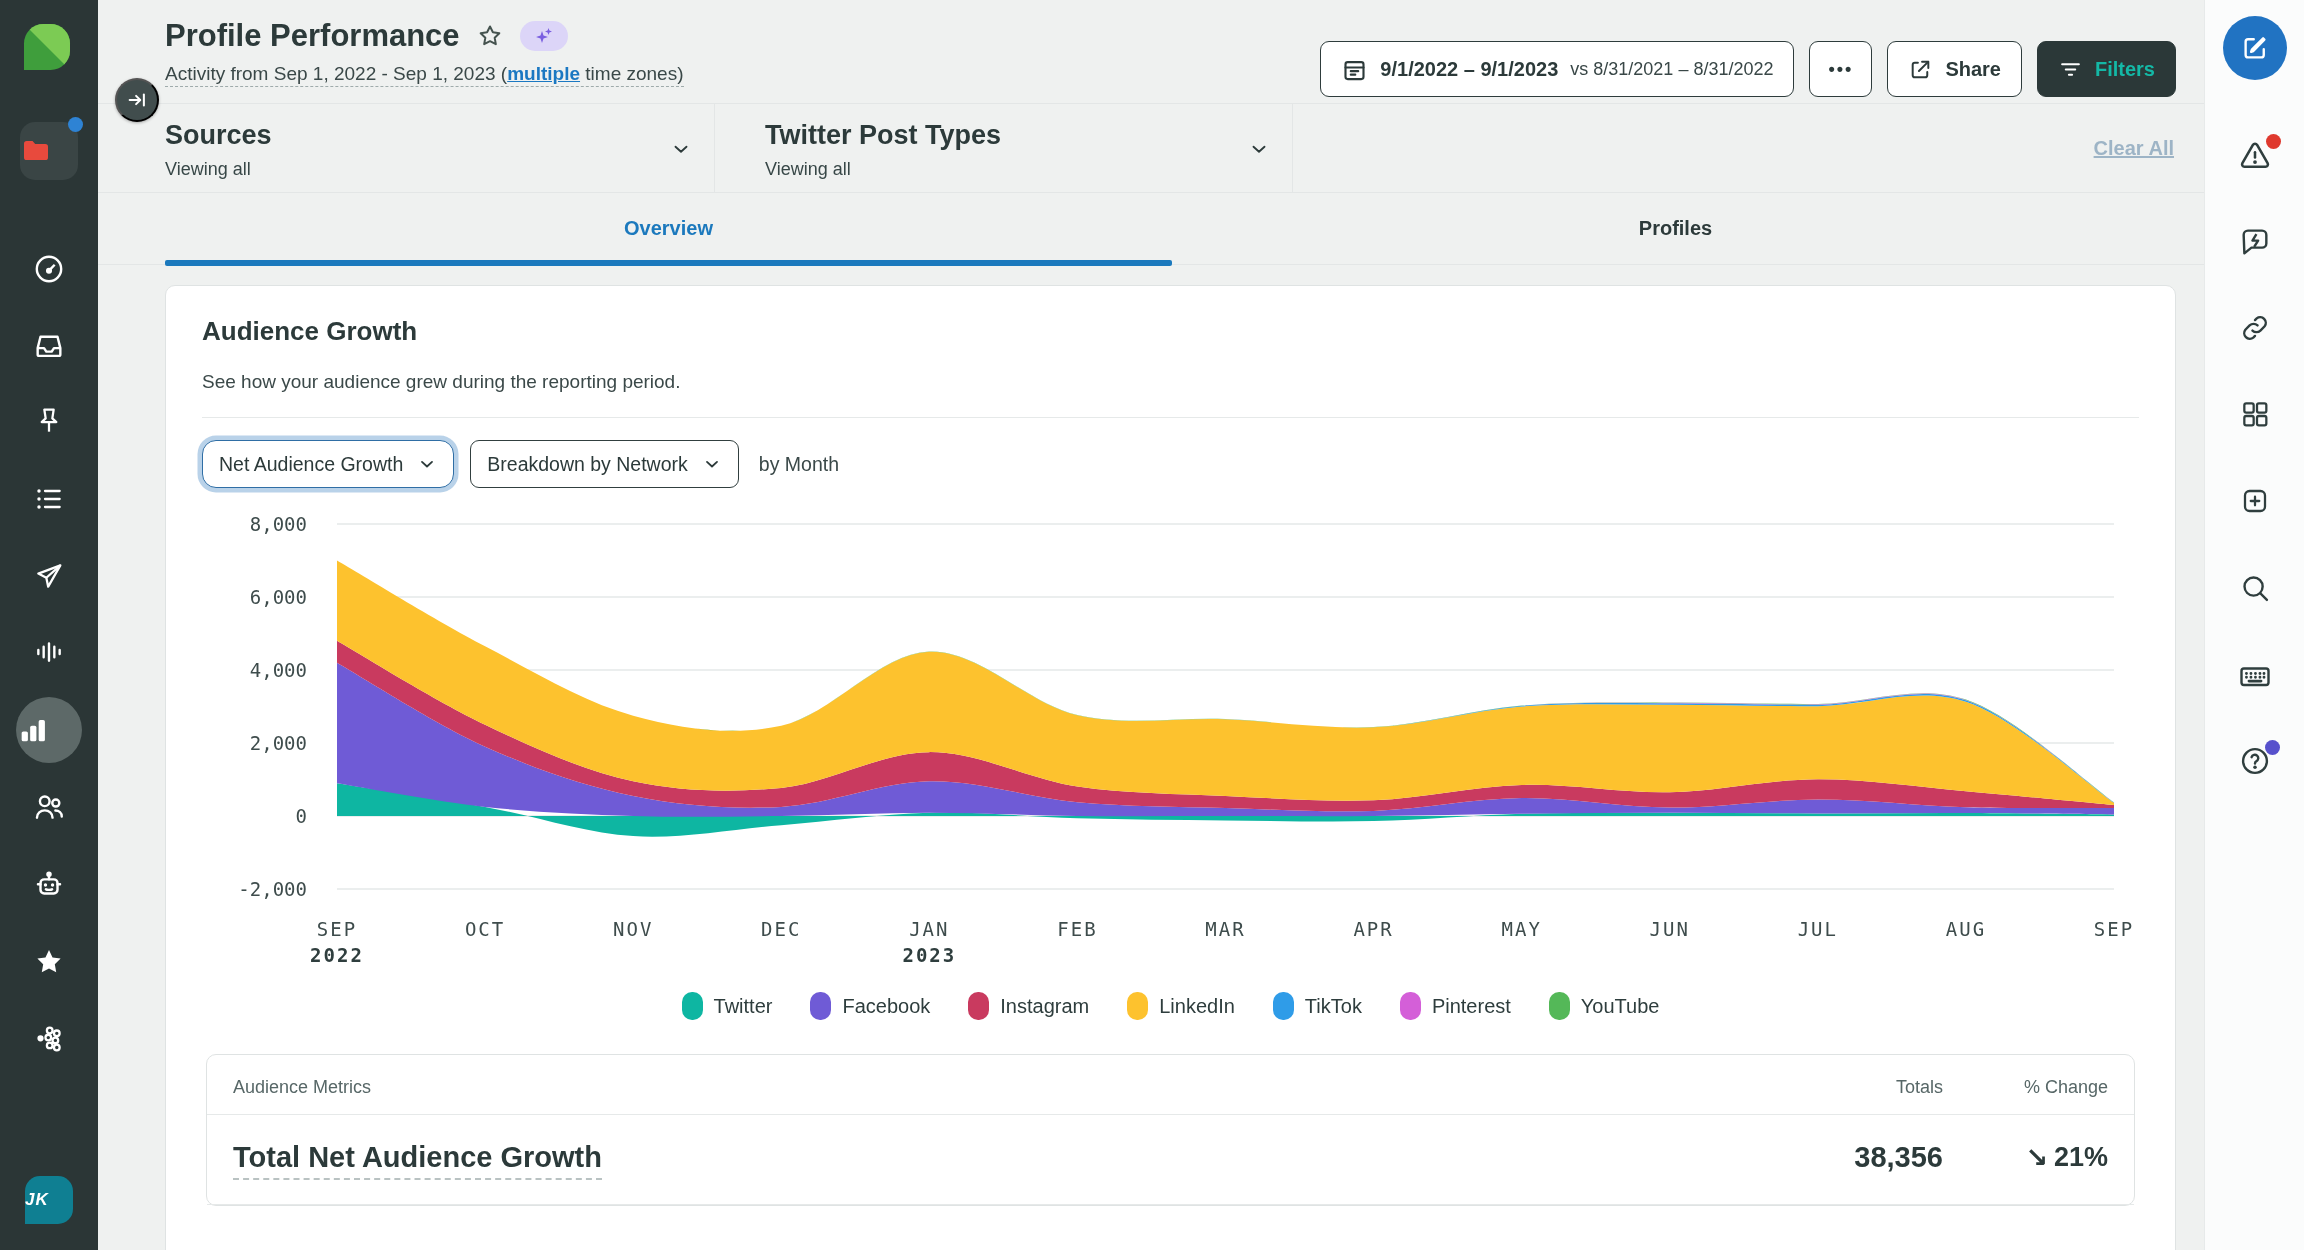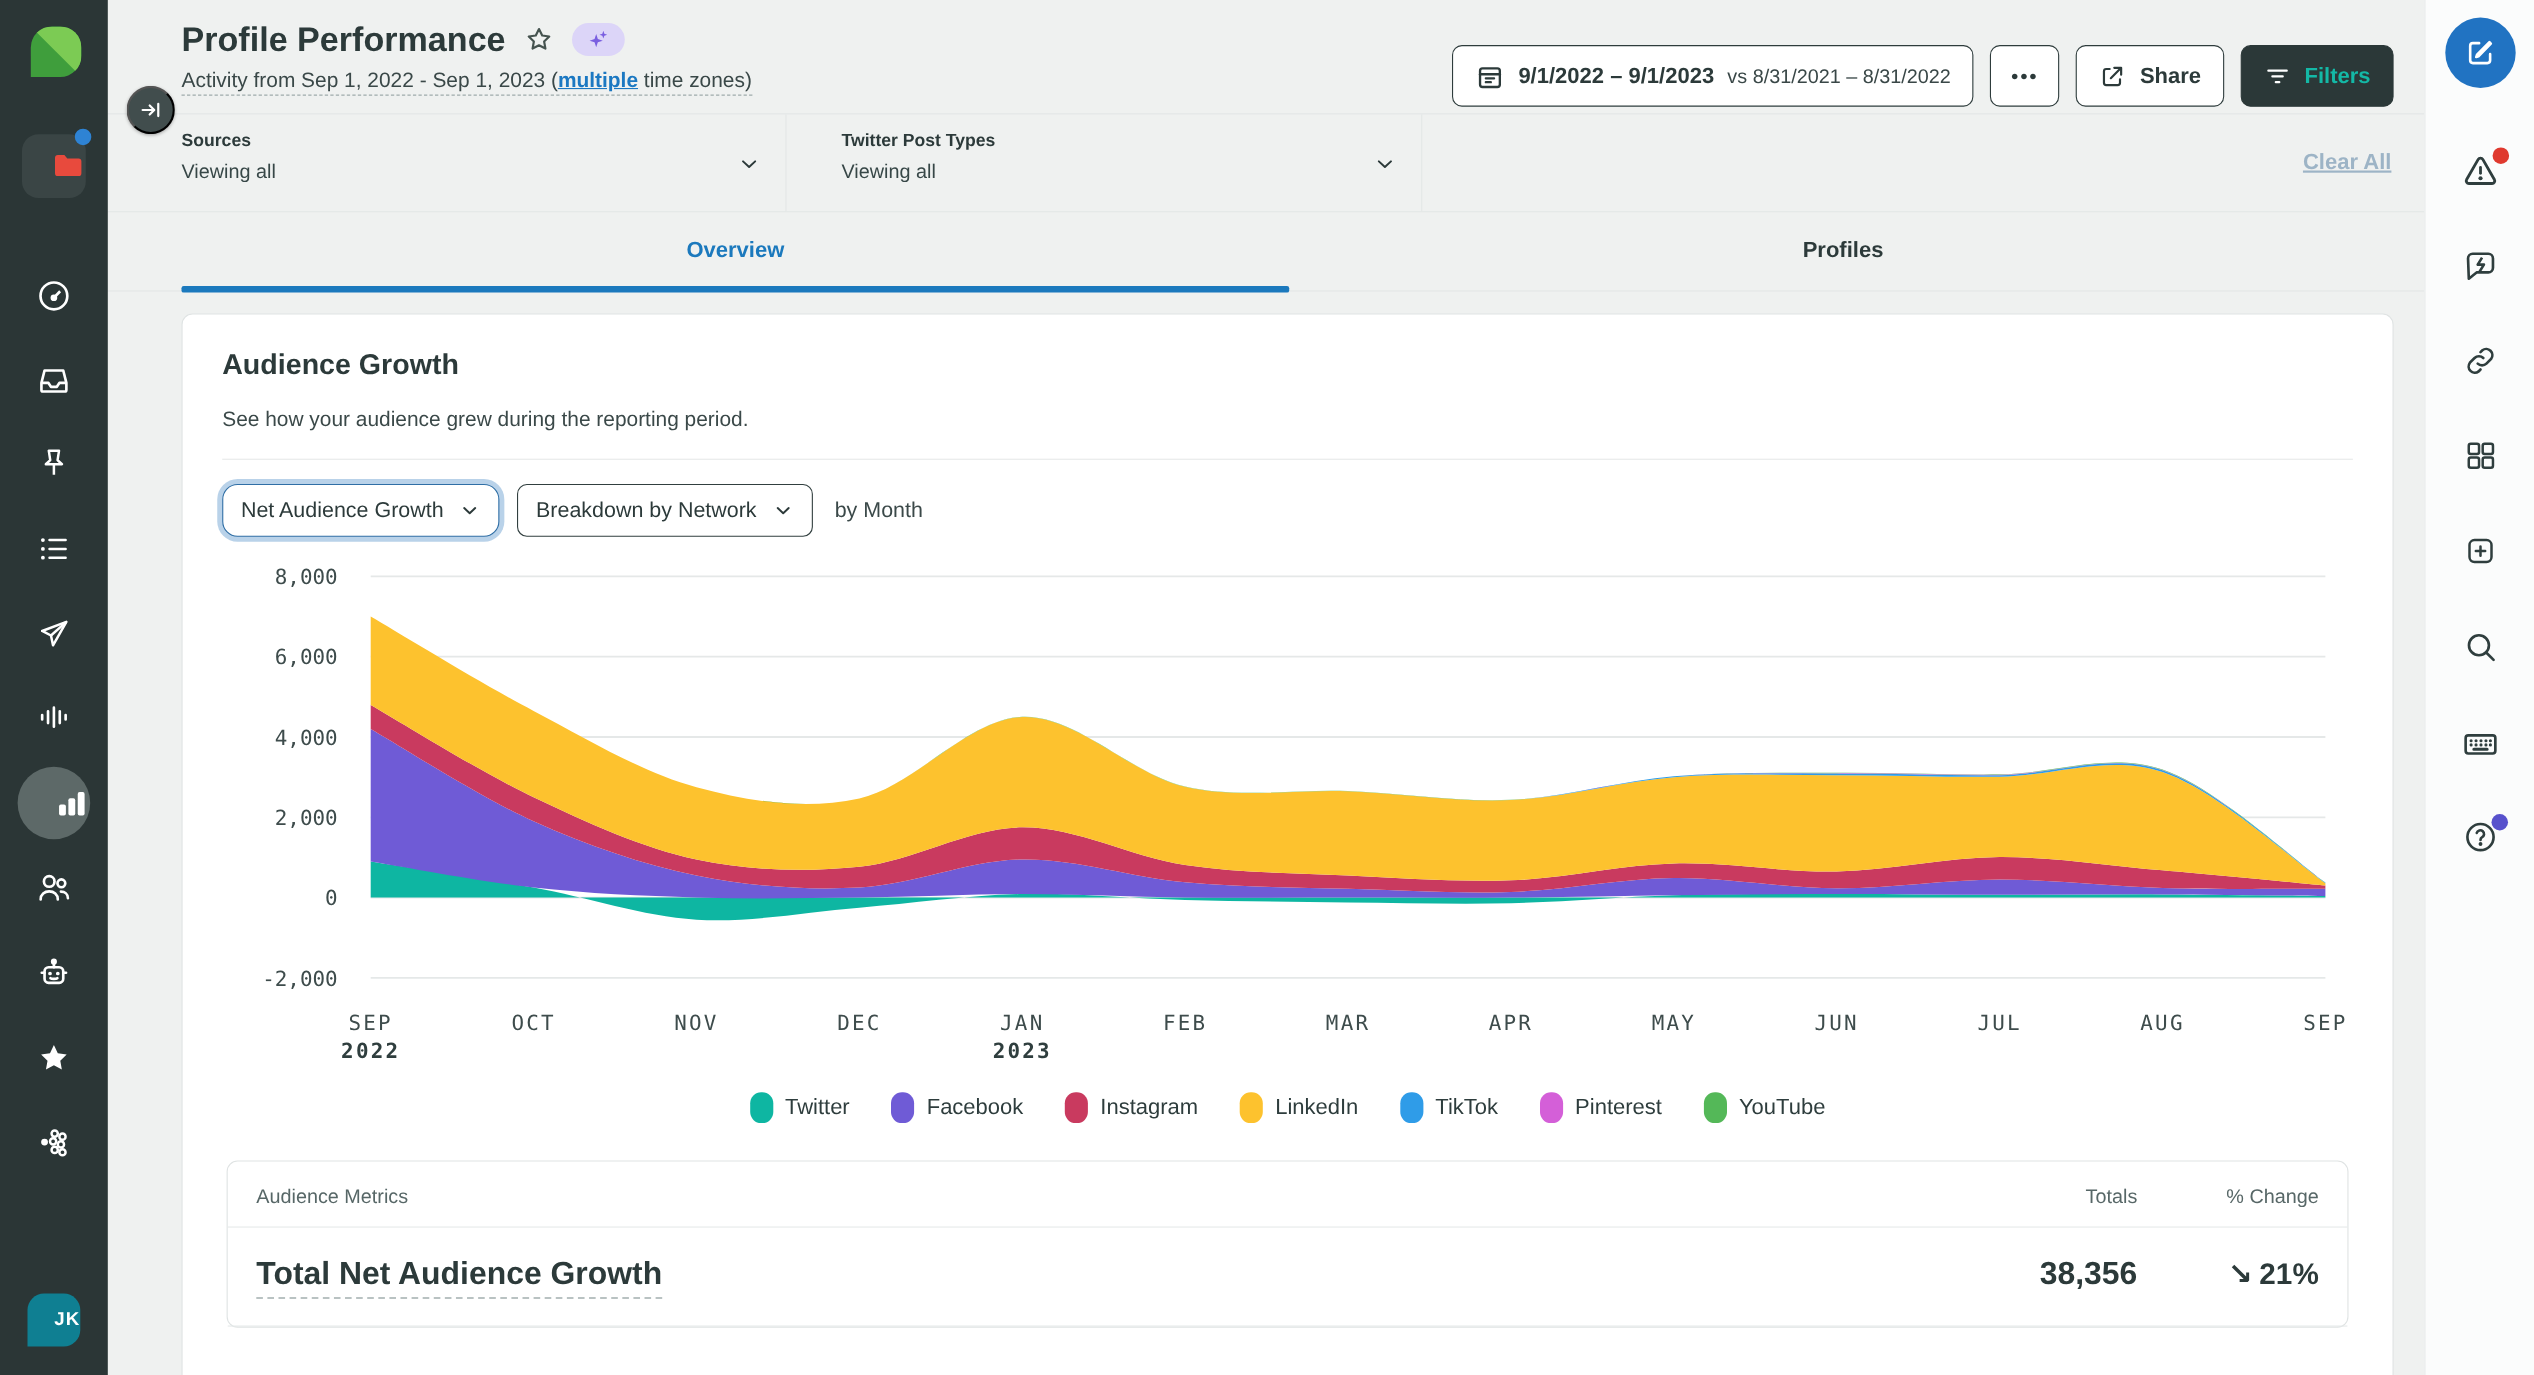--- a/index.html
+++ b/index.html
@@ -1,21 +1,21 @@
 <!DOCTYPE html>
 <html><head>
 <meta charset="utf-8">
 <style>
   * { margin:0; padding:0; box-sizing:border-box; }
   html,body { width:2304px; height:1250px; overflow:hidden; }
   body { background:#eff1f0; font-family:"Liberation Sans",sans-serif; color:#2c3a3a; position:relative; }
 
   
   .left-rail { position:absolute; left:0; top:0; width:98px; height:1250px; background:#2b3636; z-index:30; }
-  .rail-btn { position:absolute; left:50%; transform:translateX(-50%); display:flex; align-items:center; justify-content:flex-end; color:#fff; cursor:pointer; }
+  .rail-btn { position:absolute; left:50%; transform:translateX(-50%); display:flex; align-items:center; justify-content:flex-start; color:#fff; cursor:pointer;font-style:italic; }
   .rail-btn svg { display:block; }
   .leaf-logo { top:22px; width:50px; height:50px; }
   .folder-wrap { top:122px; width:58px; height:58px; background:#3a4545; border-radius:15px; }
   .ndot { position:absolute; width:15px; height:15px; border-radius:50%; }
   .dot-blue { background:#2e83d4; top:-5px; right:-5px; }
   .active-circle { top:697px; width:66px; height:66px; background:#5d6968; border-radius:50%; }
   .avatar { top:1176px; width:48px; height:48px; background:#0f7f92; border-radius:15px 15px 15px 0; font-weight:bold; font-size:17px; letter-spacing:1px; }
 
   
   .collapse-toggle { position:absolute; left:115px; top:78px; width:44px; height:44px; border-radius:50%; background:#414d4d; color:#fff; display:flex; align-items:center; justify-content:center; z-index:40; cursor:pointer; box-shadow:0 1px 3px rgba(0,0,0,.3); }
@@ -42,21 +42,21 @@
   .btn { height:56px; border:1.6px solid #2e3c3c; border-radius:9px; background:#fff; display:flex; align-items:center; gap:12px; padding:0 20px; font-size:20px; font-weight:bold; color:#2c3a3a; cursor:pointer; }
   .btn .vs { font-weight:normal; font-size:18px; color:#394747; }
   .btn-dots { padding:0 18px; letter-spacing:2px; font-size:18px; }
   .btn-dark { background:#2b3838; color:#14b8a6; border-color:#2b3838; }
 
   
   .filter-bar { margin-top:18px; display:flex; align-items:stretch; border-top:1px solid #e3e6e6; border-bottom:1px solid #e3e6e6; height:90px; }
   .filter-sec { position:relative; padding:16px 60px 0 67px; border-right:1px solid #e3e6e6; cursor:pointer; }
   .filter-sec.sec1 { width:617px; }
   .filter-sec.sec2 { width:578px; padding-left:50px; }
-  .filter-label { font-size:16px; font-weight:bold; color:#2c3a3a; }
+  .filter-label { font-size:27px; font-weight:bold; color:#2c3a3a; }
   .filter-value { margin-top:8px; font-size:18px; color:#37474 7; color:#374747; }
   .filter-chevron { position:absolute; right:22px; top:34px; color:#2c3a3a; }
   .clear-all { margin-left:auto; align-self:center; padding-right:30px; font-size:20px; font-weight:bold; color:#9db4c6; text-decoration:underline; cursor:pointer; }
 
   
   .tabs { position:relative; height:72px; border-bottom:1.6px solid #e3e6e6; }
   .tab { position:absolute; top:0; height:100%; width:1007px; display:flex; align-items:center; justify-content:center; font-size:20px; font-weight:bold; cursor:pointer; }
   .tab-overview { left:67px; color:#1b79bd; }
   .tab-profiles { left:1074px; color:#2c3a3a; }
   .tab-underline { position:absolute; left:67px; bottom:-1.6px; width:1007px; height:6px; background:#1b79bd; border-radius:2px; }

